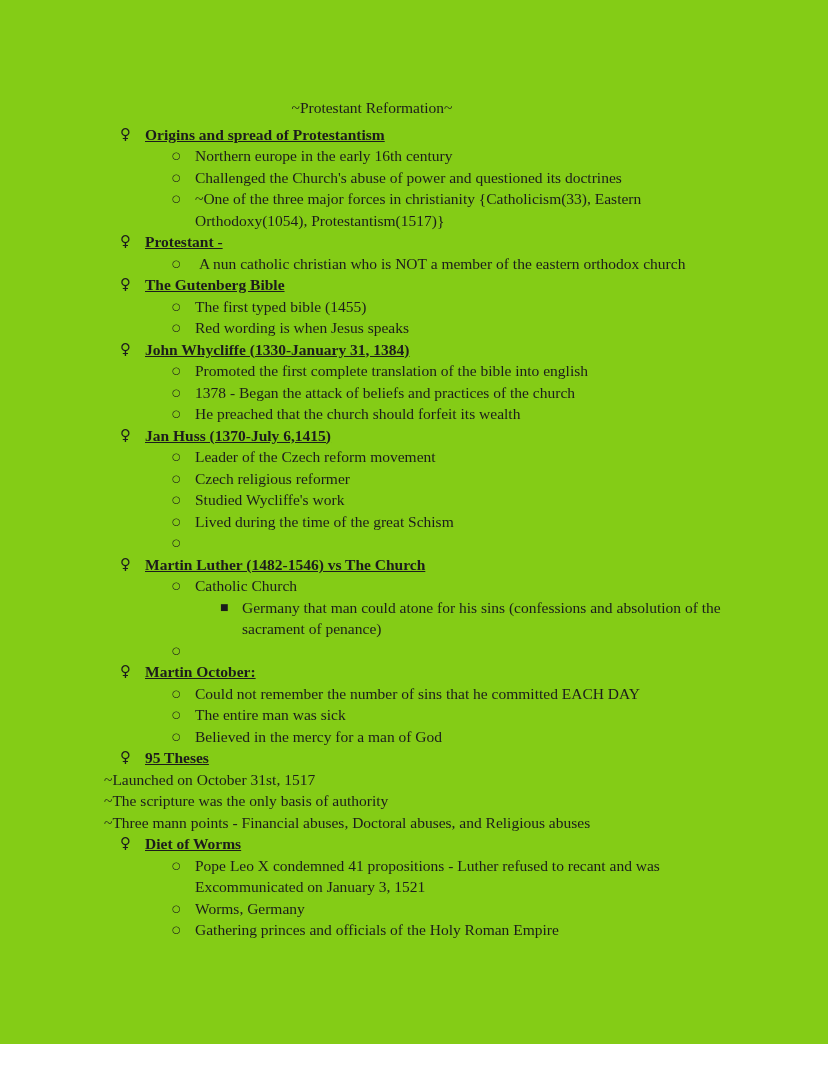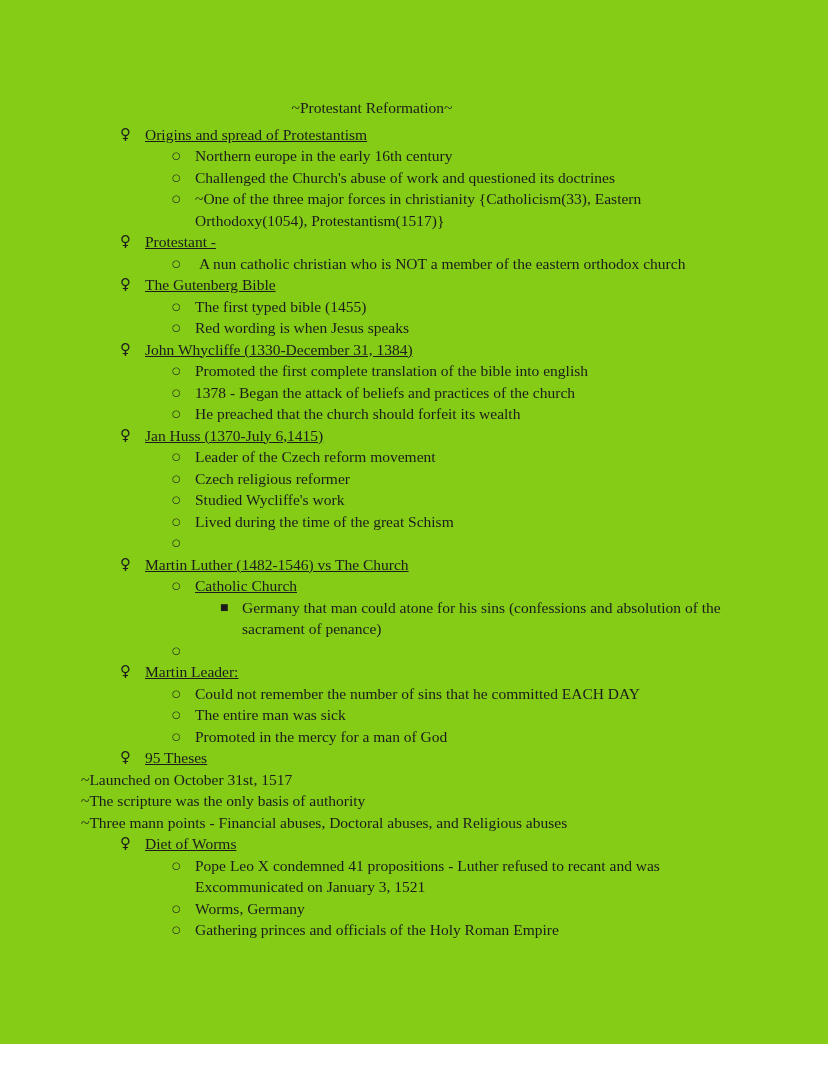--- a/index.html
+++ b/index.html
@@ -29,59 +29,59 @@
   }
   .h-row { display: flex; padding-left: 120px; }
   .b1 {
     flex: 0 0 25px;
     font-family: "DejaVu Sans", sans-serif;
     font-size: 15px;
     line-height: 21.5px;
     color: #1c1c1c;
   }
   .h-text {
-    font-weight: normal;
+    font-weight: bold;
     text-decoration: underline;
     white-space: pre;
   }
   .li { display: flex; }
   .li .t { white-space: pre-line; }
   .l2 { padding-left: 172px; }
   .l2 .bg { flex: 0 0 23px; }
   .l3 { padding-left: 220px; }
   .l3 .bg { flex: 0 0 22px; }
-  .plain { padding-left: 81px; }
+  .plain { padding-left: 104px; }
   .bg {
     font-family: "DejaVu Sans", sans-serif;
     color: #1c1c1c;
     line-height: 21.5px;
   }
   .b2 { font-size: 10px; }
   .b3 { font-size: 9px; }
-  .ul .t { text-decoration: underline; }
+  .ul .t { }
 </style>
 </head>
 <body>
 
 <div class="page">
   <div class="content">
 
     <div class="title-line">~Protestant Reformation~</div>
 
     <div class="h-row">
       <span class="b1">♀</span>
       <span class="h-text">Origins and spread of Protestantism</span>
     </div>
     <div class="li l2">
       <span class="bg b2">○</span>
       <div class="t">Northern europe in the early 16th century</div>
     </div>
     <div class="li l2">
       <span class="bg b2">○</span>
-      <div class="t">Challenged the Church's abuse of work and questioned its doctrines</div>
+      <div class="t">Challenged the Church's abuse of power and questioned its doctrines</div>
     </div>
     <div class="li l2">
       <span class="bg b2">○</span>
       <div class="t">~One of the three major forces in christianity {Catholicism(33), Eastern
 Orthodoxy(1054), Protestantism(1517)}</div>
     </div>
 
     <div class="h-row">
       <span class="b1">♀</span>
       <span class="h-text">Protestant -</span>
@@ -99,21 +99,21 @@
       <span class="bg b2">○</span>
       <div class="t">The first typed bible (1455)</div>
     </div>
     <div class="li l2">
       <span class="bg b2">○</span>
       <div class="t">Red wording is when Jesus speaks</div>
     </div>
 
     <div class="h-row">
       <span class="b1">♀</span>
-      <span class="h-text">John Whycliffe (1330-December 31, 1384)</span>
+      <span class="h-text">John Whycliffe (1330-January 31, 1384)</span>
     </div>
     <div class="li l2">
       <span class="bg b2">○</span>
       <div class="t">Promoted the first complete translation of the bible into english</div>
     </div>
     <div class="li l2">
       <span class="bg b2">○</span>
       <div class="t">1378 - Began the attack of beliefs and practices of the church</div>
     </div>
     <div class="li l2">
@@ -157,33 +157,33 @@
       <span class="bg b3">■</span>
       <div class="t">Germany that man could atone for his sins (confessions and absolution of the
 sacrament of penance)</div>
     </div>
     <div class="li l2">
       <span class="bg b2">○</span>
     </div>
 
     <div class="h-row">
       <span class="b1">♀</span>
-      <span class="h-text">Martin Leader:</span>
+      <span class="h-text">Martin October:</span>
     </div>
     <div class="li l2">
       <span class="bg b2">○</span>
       <div class="t">Could not remember the number of sins that he committed EACH DAY</div>
     </div>
     <div class="li l2">
       <span class="bg b2">○</span>
       <div class="t">The entire man was sick</div>
     </div>
     <div class="li l2">
       <span class="bg b2">○</span>
-      <div class="t">Promoted in the mercy for a man of God</div>
+      <div class="t">Believed in the mercy for a man of God</div>
     </div>
 
     <div class="h-row">
       <span class="b1">♀</span>
       <span class="h-text">95 Theses</span>
     </div>
     <div class="li plain">
       <div class="t">~Launched on October 31st, 1517</div>
     </div>
     <div class="li plain">

